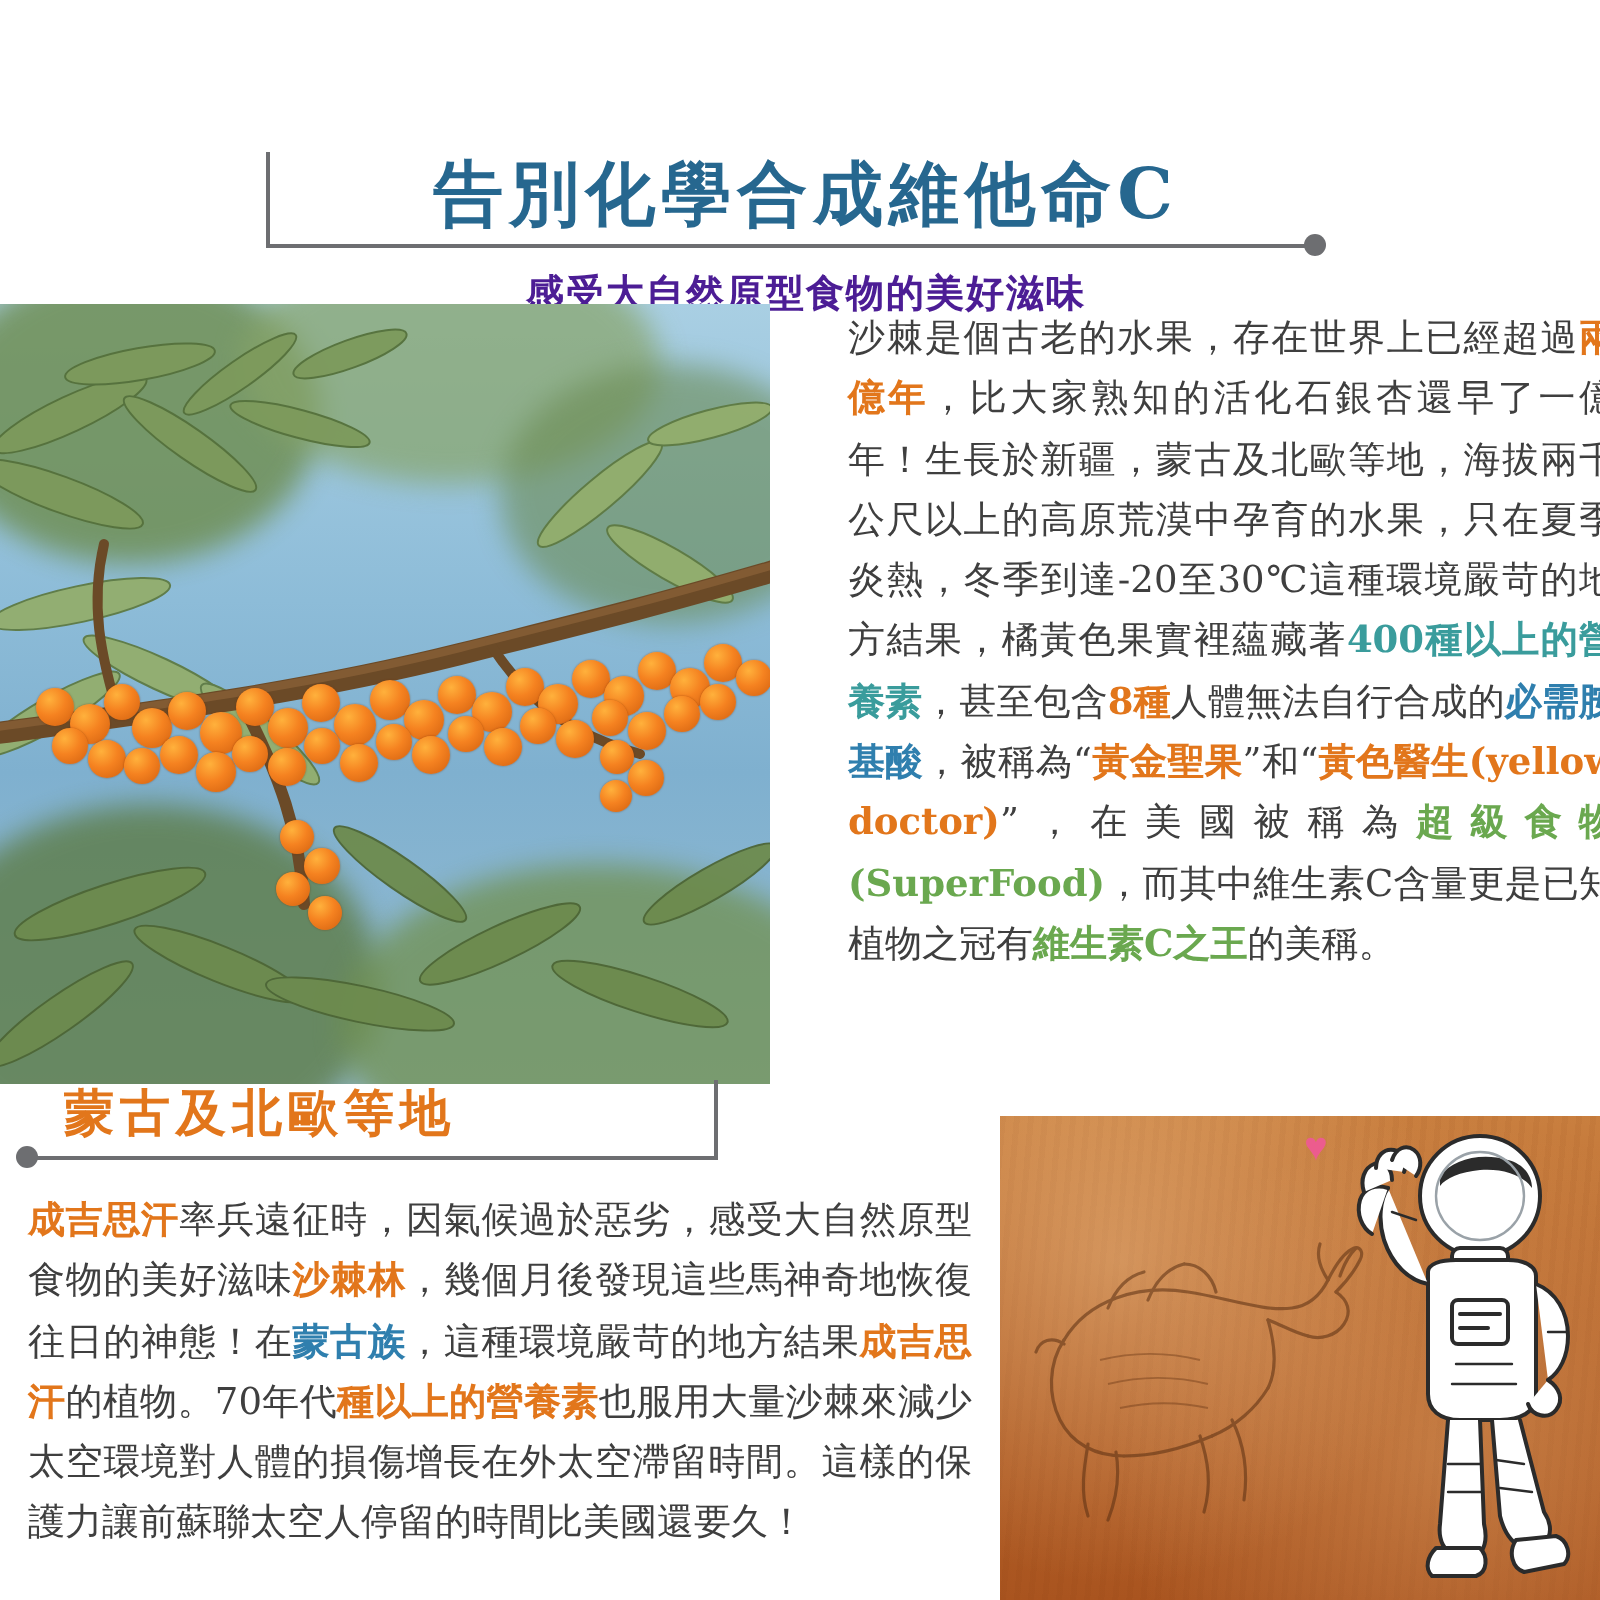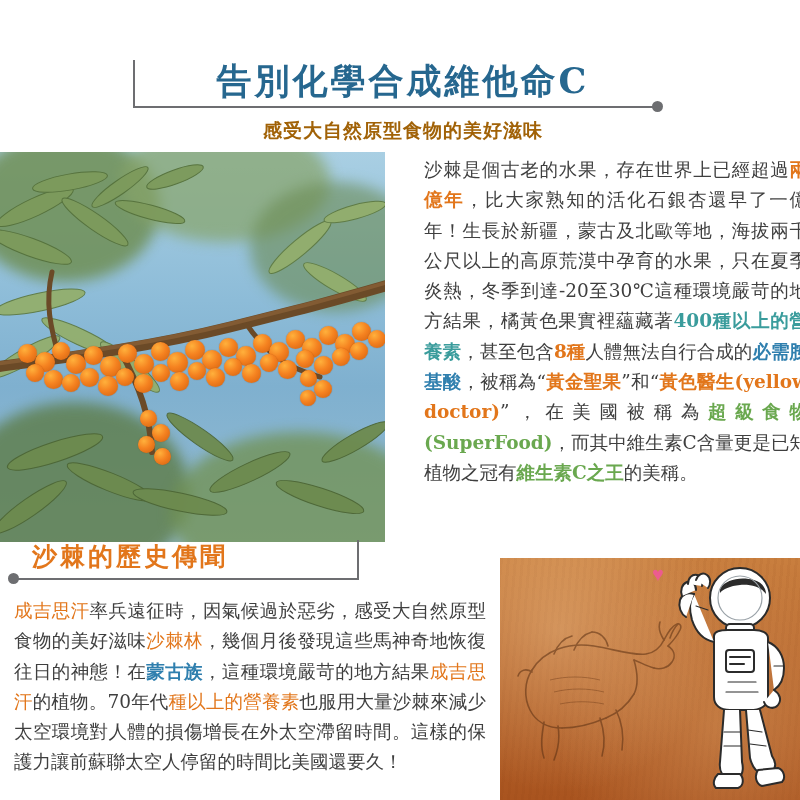--- a/index.html
+++ b/index.html
@@ -17,21 +17,21 @@
   .page {
     position: relative;
     width: 800px;
     height: 800px;
   }
 
   
   .header {
     position: absolute;
     left: 0;
-    top: 0;
+    top: 16px;
     width: 800px;
     height: 152px;
   }
   .title-rule-left {
     position: absolute;
     left: 133px;
     top: 60px;
     width: 2px;
     height: 48px;
     background: #6d6e71;
@@ -67,21 +67,21 @@
     white-space: nowrap;
   }
   .sub-title {
     position: absolute;
     left: 133px;
     top: 118px;
     width: 540px;
     text-align: center;
     font-size: 19px;
     letter-spacing: 1px;
-    color: #a16207;
+    color: #4c1d95;
     font-family: "DejaVu Serif", serif;
     font-weight: bold;
     white-space: nowrap;
   }
 
   
   .photo {
     position: absolute;
     left: 0;
     top: 152px;
@@ -173,21 +173,21 @@
     position: absolute;
     left: 14px;
     top: 596px;
     width: 472px;
     font-family: "DejaVu Serif", serif;
     font-size: 18.5px;
     line-height: 30.3px;
     color: #3f3f3f;
     text-align: justify;
   }
-  .sec2-text .hl-orange { color: #e2761b; font-weight: normal; }
+  .sec2-text .hl-orange { color: #e2761b; font-weight: bold; }
   .sec2-text .hl-blue   { color: #2f7fae; font-weight: bold; }
 
   
   .illo {
     position: absolute;
     left: 500px;
     top: 558px;
     width: 300px;
     height: 242px;
     overflow: hidden;
@@ -351,21 +351,21 @@
     </div>
   </div>
 
   <div class="body-text">
     <span>沙棘是個古老的水果，存在世界上已經超過</span><span class="hl-orange">兩億年</span><span>，比大家熟知的活化石銀杏還早了一億年！生長於新疆，蒙古及北歐等地，海拔兩千公尺以上的高原荒漠中孕育的水果，只在夏季炎熱，冬季到達-20至30℃這種環境嚴苛的地方結果，橘黃色果實裡蘊藏著</span><span class="hl-teal">400</span><span class="hl-teal">種以上的營養素</span><span>，甚至包含</span><span class="hl-orange">8種</span><span>人體無法自行合成的</span><span class="hl-blue">必需胺基酸</span><span>，被稱為“</span><span class="hl-orange">黃金聖果</span><span>”和“</span><span class="hl-orange">黃色醫生(yellow doctor)</span><span>”，在美國被稱為</span><span class="hl-green">超級食物(SuperFood)</span><span>，而其中維生素C含量更是已知植物之冠有</span><span class="hl-green">維生素C之王</span><span>的美稱。</span>
   </div>
 
   <div class="sec2-rule-bottom"></div>
   <div class="sec2-rule-right"></div>
   <div class="sec2-dot"></div>
-  <div class="sec2-title">沙棘的歷史傳聞</div>
+  <div class="sec2-title">蒙古及北歐等地</div>
 
   <div class="sec2-text">
     <span class="hl-orange">成吉思汗</span><span>率兵遠征時，因氣候過於惡劣，感受大自然原型食物的美好滋味</span><span class="hl-orange">沙棘林</span><span>，幾個月後發現這些馬神奇地恢復往日的神態！在</span><span class="hl-blue">蒙古族</span><span>，這種環境嚴苛的地方結果</span><span class="hl-orange">成吉思汗</span><span>的植物。70年代</span><span class="hl-orange">種以上的營養素</span><span>也服用大量沙棘來減少太空環境對人體的損傷增長在外太空滯留時間。這樣的保護力讓前蘇聯太空人停留的時間比美國還要久！</span>
   </div>
 
   <div class="illo">
     <div class="paper-tex"></div>
 
     <svg class="horse" viewBox="0 0 175 155">
       <g fill="none" stroke="#5a2f12" stroke-width="1.6" stroke-linecap="round" stroke-linejoin="round">

